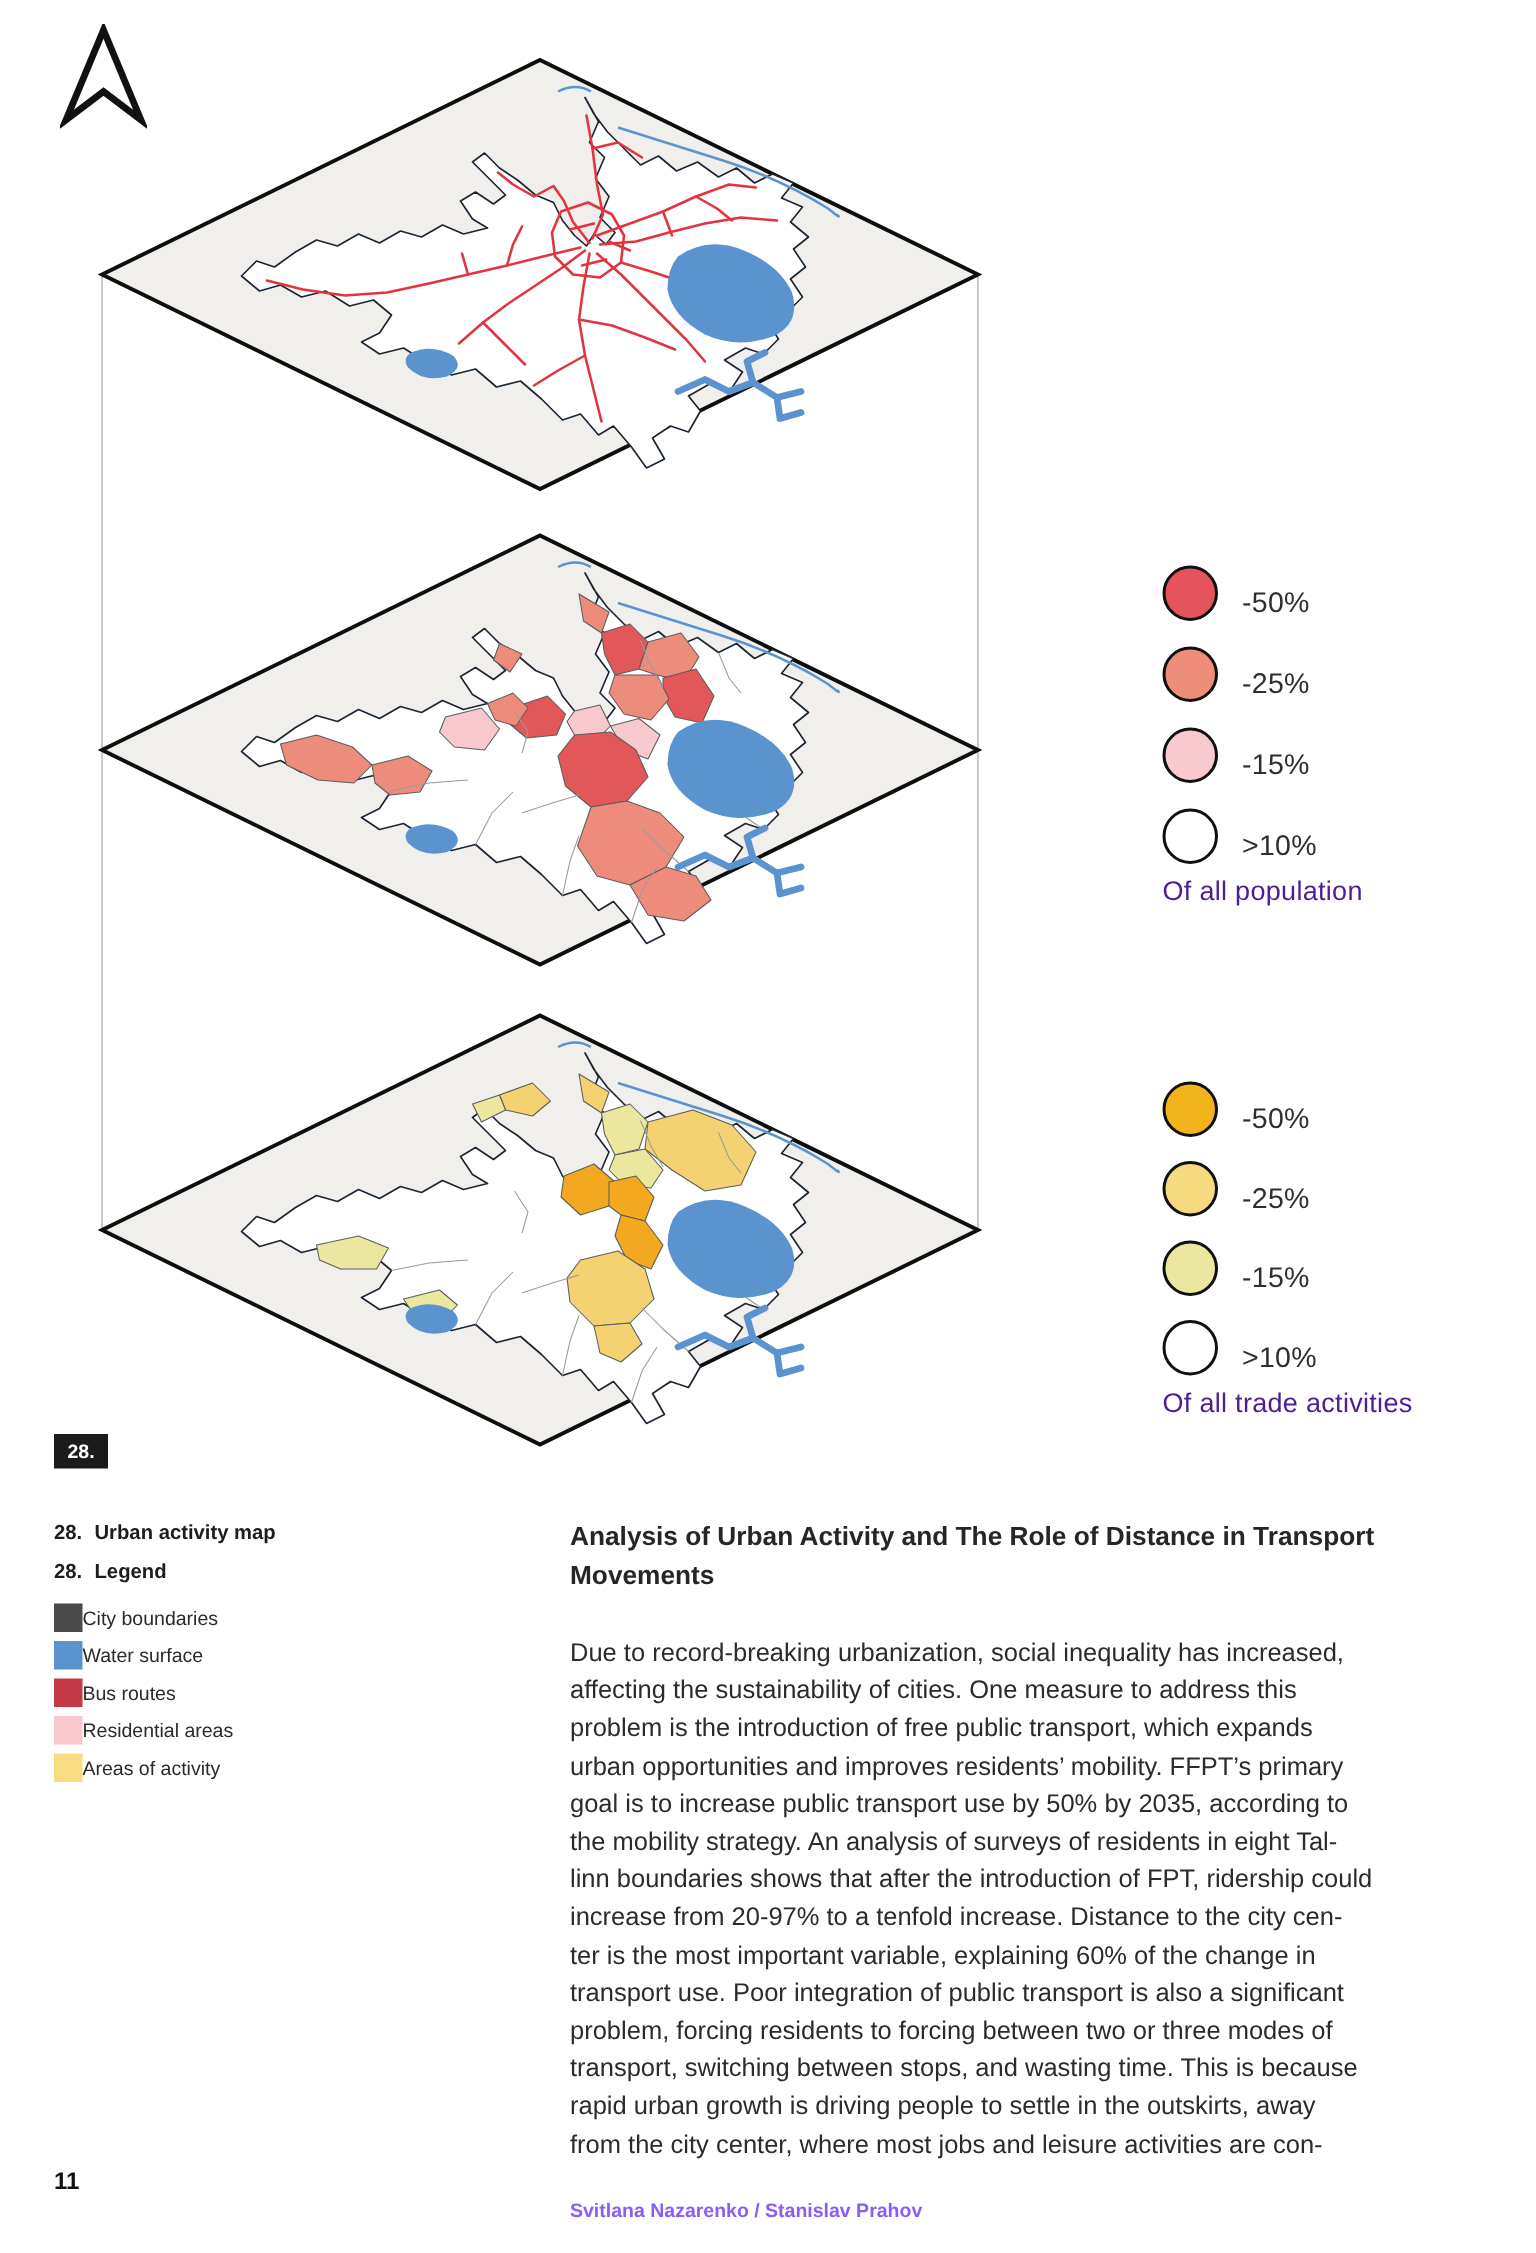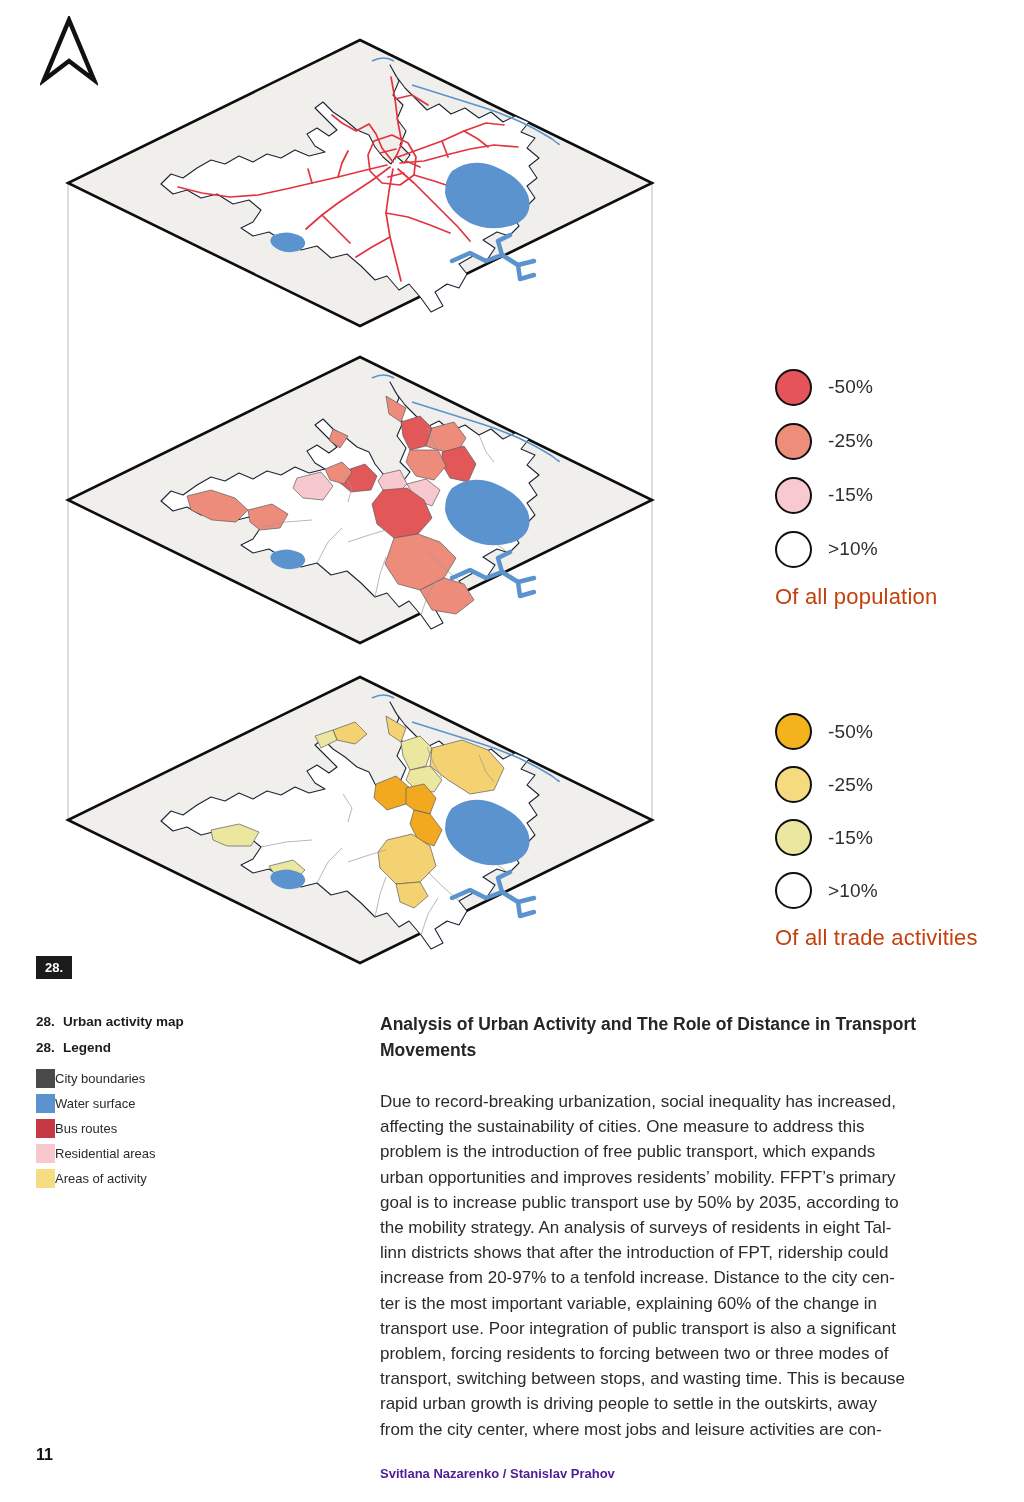--- a/index.html
+++ b/index.html
@@ -18,45 +18,45 @@
   .coast{stroke:var(--water,#5b93ce);stroke-width:1.6;fill:none;}
   .route{stroke:var(--busRoute,#e23440);stroke-width:1.7;fill:none;stroke-linecap:round;stroke-linejoin:round;}
   .dline{stroke:#9a9a9a;stroke-width:.7;fill:none;}
   .connector{stroke:#c4c4c4;stroke-width:1.2;fill:none;}
   .dpoly{stroke:#5c5c5c;stroke-width:.7;stroke-linejoin:round;}
   .d50{fill:var(--districtRed50,#e25757);} .d25{fill:var(--districtRed25,#ee8c7c);} .d15{fill:var(--districtRed15,#f7c9cf);}
   .y50{fill:var(--districtYellow50,#f2a91f);} .y25{fill:var(--districtYellow25,#f4d171);} .y15{fill:var(--districtYellow15,#ece79e);}
 
   
   .legend{width:230px;}
-  .legend-row{display:flex;align-items:center;height:54px;gap:16px;}
+  .legend-row{display:flex;align-items:flex-end;height:54px;gap:16px;}
   .legend-circle{width:37px;height:37px;border-radius:50%;border:2.6px solid #101010;box-sizing:border-box;flex:0 0 auto;background:#fff;}
   .legend-label{font-size:19px;font-weight:400;color:#2e2e2e;letter-spacing:.2px;}
-  .legend-caption{font-size:22px;color:#c2410c;margin-top:8px;letter-spacing:.2px;}
+  .legend-caption{font-size:18px;color:#4c1d95;margin-top:8px;letter-spacing:.2px;}
 
   
   #fig-badge{left:36px;top:956px;background:#1b1b1b;color:#ffffff;font-size:13px;font-weight:700;
     padding:4px 9px;min-width:28px;box-sizing:border-box;}
 
   
   .cap-row{display:flex;font-size:13.5px;font-weight:700;color:#1d1d1d;margin-bottom:11px;}
   .cap-num{width:27px;flex:0 0 auto;}
   .sw-row{display:flex;align-items:center;height:25px;}
   .sw-chip{width:19px;height:19px;flex:0 0 auto;}
   .sw-label{font-size:13px;color:#2a2a2a;font-weight:400;}
 
   
   #article{left:380px;top:1011px;width:616px;}
   .article-title{font-size:17.5px;font-weight:700;line-height:26px;color:#262626;white-space:nowrap;}
   .article-body{margin-top:26px;}
   .body-line{font-size:17px;line-height:25.2px;color:#2b2b2b;white-space:nowrap;}
 
   
   #page-number{left:36px;top:1446px;font-size:16px;font-weight:700;color:#111;}
-  #authors{left:380px;top:1466px;font-size:13px;font-weight:700;color:#4c1d95;}
+  #authors{left:380px;top:1466px;font-size:13px;font-weight:700;color:#8b5cf6;}
 </style>
 </head>
 <body>
 
 <svg class="abs" style="left:40px;top:16px;" width="58" height="70" viewBox="0 0 58 70">
   <path d="M29,4 L54,64 L29,45 L4,64 Z" fill="#ffffff" stroke="#111111" stroke-width="4.5" stroke-linejoin="miter"></path>
 </svg>
 
 <svg id="map-stack" class="abs" width="700" height="990" viewBox="0 0 700 990">
   <defs>
@@ -274,21 +274,21 @@
     <div>Analysis of Urban Activity and The Role of Distance in Transport</div>
     <div>Movements</div>
   </div>
   <div class="article-body">
       <div class="body-line">Due to record-breaking urbanization, social inequality has increased,</div>
       <div class="body-line">affecting the sustainability of cities. One measure to address this</div>
       <div class="body-line">problem is the introduction of free public transport, which expands</div>
       <div class="body-line">urban opportunities and improves residents’ mobility. FFPT’s primary</div>
       <div class="body-line">goal is to increase public transport use by 50% by 2035, according to</div>
       <div class="body-line">the mobility strategy. An analysis of surveys of residents in eight Tal-</div>
-      <div class="body-line">linn districts shows that after the introduction of FPT, ridership could</div>
+      <div class="body-line">linn boundaries shows that after the introduction of FPT, ridership could</div>
       <div class="body-line">increase from 20-97% to a tenfold increase. Distance to the city cen-</div>
       <div class="body-line">ter is the most important variable, explaining 60% of the change in</div>
       <div class="body-line">transport use. Poor integration of public transport is also a significant</div>
       <div class="body-line">problem, forcing residents to forcing between two or three modes of</div>
       <div class="body-line">transport, switching between stops, and wasting time. This is because</div>
       <div class="body-line">rapid urban growth is driving people to settle in the outskirts, away</div>
       <div class="body-line">from the city center, where most jobs and leisure activities are con-</div>
     </div>
 </div>
 

